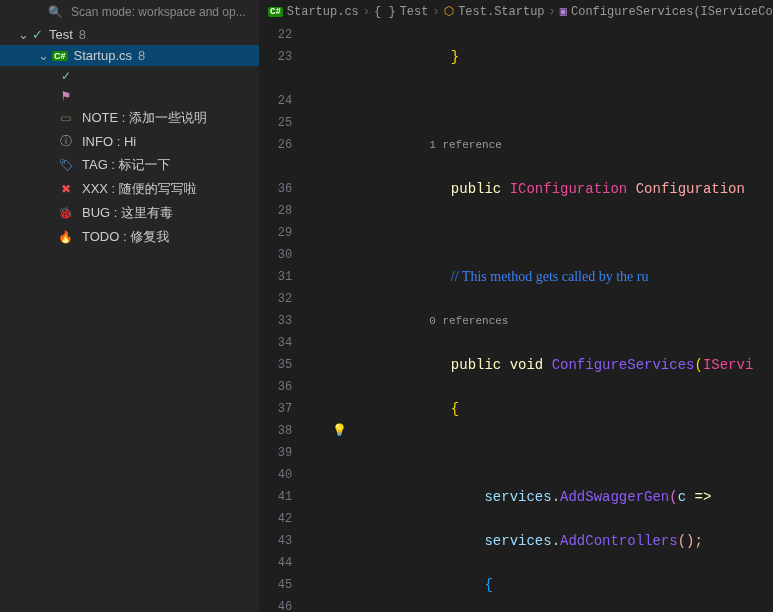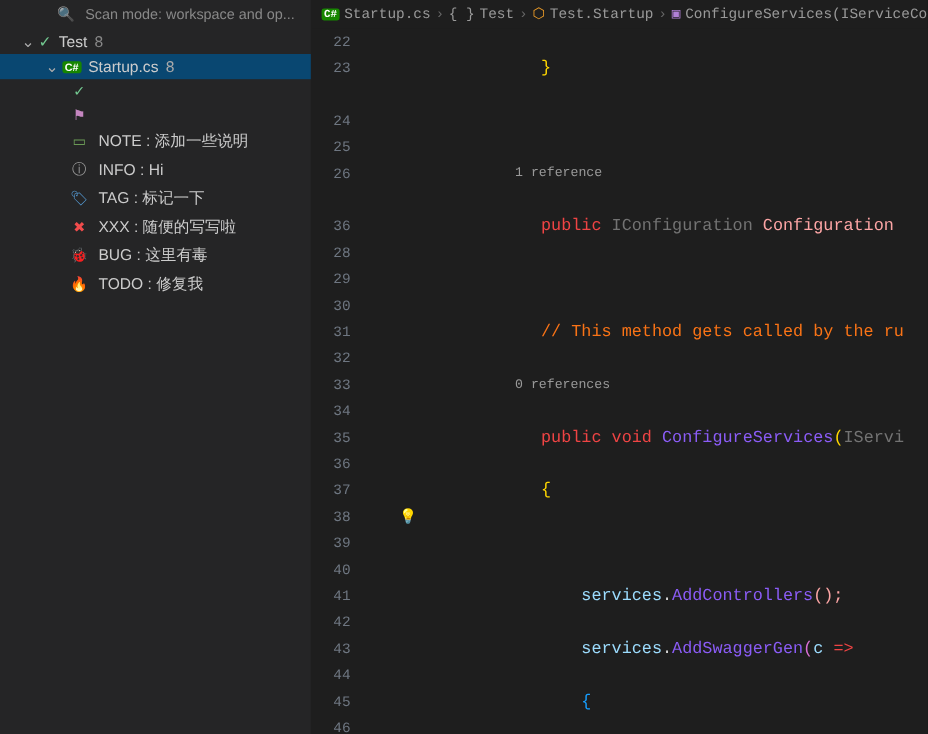--- a/index.html
+++ b/index.html
@@ -169,24 +169,24 @@
     }
     .code-lines .line {
       height: 22px;
     }
     .codelens {
       font-size: 11px;
       color: #999999;
       height: 22px;
       line-height: 22px;
     }
-    .kw { color: #ef4444; }
-    .type { color: #737373; }
+    .kw { color: #fef9c3; }
+    .type { color: #ec4899; }
     .method { color: #8b5cf6; }
-    .comment { color: #f97316; }
+    .comment { color: #3b82f6; font-family: Liberation Serif, serif; }
     .punc { color: #fca5a5; }
     .brace-y { color: #ffd700; }
     .brace-p { color: #da70d6; }
     .brace-b { color: #179fff; }
     .var { color: #9cdcfe; }
     .bulb { color:#ffcc00; font-size:12px;}
   </style>
 </head>
 <body>
 
@@ -317,22 +317,22 @@
 <div class="line"><span class="brace-y">            }</span></div>
 <div class="line"></div>
 <div class="codelens">            <span>1 reference</span></div>
 <div class="line">            <span class="kw">public </span><span class="type">IConfiguration </span><span class="punc">Configuration </span></div>
 <div class="line"></div>
 <div class="line">            <span class="comment">// This method gets called by the ru</span></div>
 <div class="codelens">            <span>0 references</span></div>
 <div class="line">            <span class="kw">public </span><span class="kw">void </span><span class="method">ConfigureServices</span><span class="brace-y">(</span><span class="type">IServi</span></div>
 <div class="line">            <span class="brace-y">{</span></div>
 <div class="line"></div>
+<div class="line">                <span class="var">services</span><span>.</span><span class="method">AddSwaggerGen</span><span class="brace-p">(</span><span class="var">c </span><span class="kw">=&gt;</span></div>
 <div class="line">                <span class="var">services</span><span>.</span><span class="method">AddControllers</span><span class="punc">();</span></div>
-<div class="line">                <span class="var">services</span><span>.</span><span class="method">AddSwaggerGen</span><span class="brace-p">(</span><span class="var">c </span><span class="kw">=&gt;</span></div>
 <div class="line">                <span class="brace-b">{</span></div>
 
 
 
 
 
 
 
 
 

